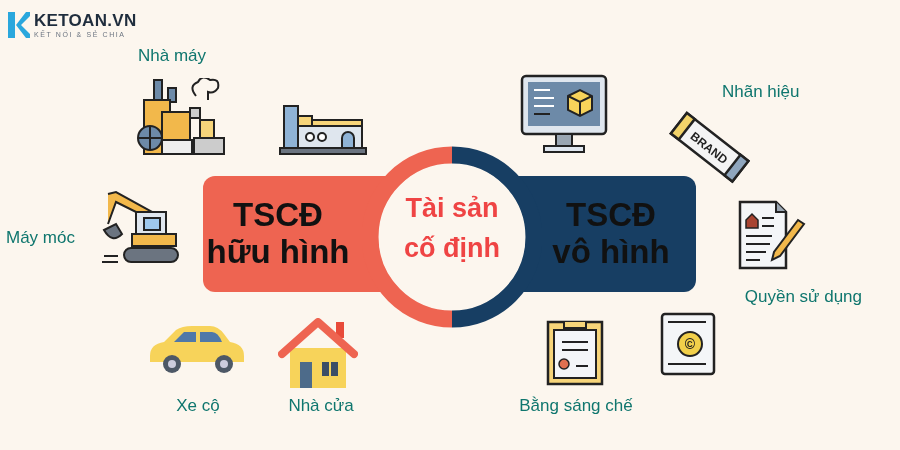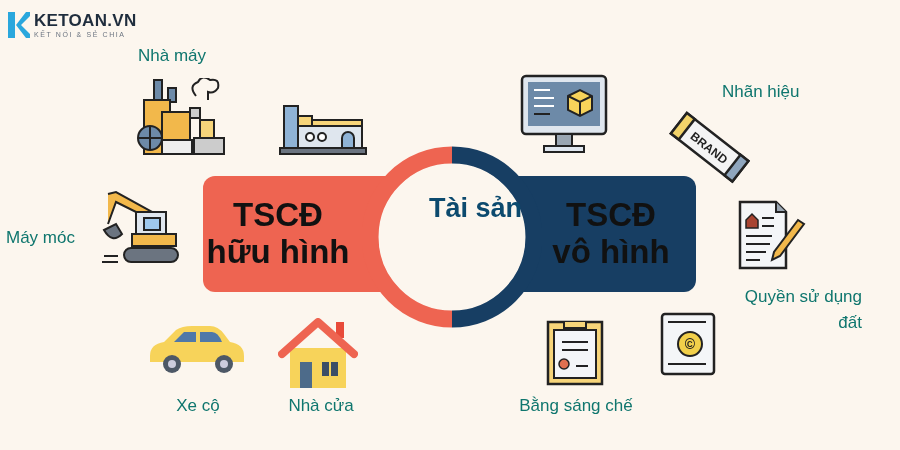--- a/index.html
+++ b/index.html
@@ -10,21 +10,21 @@
   .logo-text { display: flex; flex-direction: column; line-height: 1; }
   .logo-title { font-weight: bold; font-size: 17px; color: #1f2d3d; letter-spacing: 0.3px; }
   .logo-sub { font-size: 7px; color: #6b7480; letter-spacing: 1.6px; margin-top: 2px; }
   .label { font-size: 17px; color: #0f766e; text-align: center; }
   .bar-left { left: 203px; top: 176px; width: 210px; height: 116px; background: #ee6451; border-radius: 12px 0 0 12px; }
   .bar-right { left: 488px; top: 176px; width: 208px; height: 116px; background: #173e63; border-radius: 0 12px 12px 0; }
   .bar-text { font-weight: bold; font-size: 33px; line-height: 37px; text-align: center; color: #111; }
   .bar-left .bar-text { position: absolute; left: 0; width: 150px; top: 20px; }
   .bar-right .bar-text { position: absolute; right: 0; width: 170px; top: 20px; }
   .ring { left: 362px; top: 142px; width: 180px; height: 190px; }
-  .center-text { left: 382px; top: 188px; width: 140px; font-weight: bold; font-size: 27px; line-height: 40px; text-align: right; color: #0c4a6e; }
+  .center-text { left: 382px; top: 188px; width: 140px; font-weight: bold; font-size: 27px; line-height: 40px; text-align: center; color: #ef4444; }
 </style>
 </head>
 <body>
 
 <div class="abs logo">
   <div class="logo-mark">
     <svg width="22" height="26" viewBox="0 0 22 26">
       <polygon points="0,0 7,0 7,26 0,26" fill="#2aa7dd"></polygon>
       <polygon points="8,13 18,0 22,0 22,4 13,13 22,22 22,26 18,26" fill="#2aa7dd"></polygon>
     </svg>
@@ -52,20 +52,21 @@
 <div class="abs ring">
   <svg width="180" height="190" viewBox="0 0 180 190">
     <circle cx="90" cy="95" r="82" fill="#fcf6ee"></circle>
     <path d="M90,13 A82,82 0 0,0 90,177" fill="none" stroke="#ee6451" stroke-width="17"></path>
     <path d="M90,13 A82,82 0 0,1 90,177" fill="none" stroke="#173e63" stroke-width="17"></path>
     <circle cx="90" cy="95" r="73" fill="#fcf6ee"></circle>
   </svg>
 </div>
 <div class="abs center-text">
   <div>Tài sản</div>
+  <div>cố định</div>
 </div>
 
 <div class="abs label" style="left:122px; top:46px; width:100px;">Nhà máy</div>
 <div class="abs" style="left:136px; top:78px;">
   <svg width="90" height="78" viewBox="0 0 90 78">
     <rect x="18" y="2" width="8" height="20" fill="#6d8aa8" stroke="#222" stroke-width="2"></rect>
     <rect x="32" y="10" width="8" height="14" fill="#6d8aa8" stroke="#222" stroke-width="2"></rect>
     <rect x="8" y="22" width="26" height="54" fill="#f2b84b" stroke="#222" stroke-width="2"></rect>
     <rect x="26" y="34" width="28" height="42" fill="#f2b84b" stroke="#222" stroke-width="2"></rect>
     <rect x="54" y="30" width="10" height="10" fill="#ccc" stroke="#222" stroke-width="2"></rect>
@@ -166,21 +167,20 @@
     <line x1="26" y1="26" x2="38" y2="26" stroke="#222" stroke-width="2"></line>
     <line x1="10" y1="36" x2="36" y2="36" stroke="#222" stroke-width="2"></line>
     <line x1="10" y1="44" x2="34" y2="44" stroke="#222" stroke-width="2"></line>
     <line x1="10" y1="52" x2="30" y2="52" stroke="#222" stroke-width="2"></line>
     <line x1="10" y1="60" x2="24" y2="60" stroke="#222" stroke-width="2"></line>
     <path d="M62,20 l6,4 l-24,32 l-8,4 l2,-8 z" fill="#f2b84b" stroke="#222" stroke-width="2"></path>
   </svg>
 </div>
 <div class="abs label" style="left:722px; top:284px; width:140px; line-height:26px;text-align:right;">
   <div>Quyền sử dụng</div>
-  <div>đất</div>
 </div>
 
 <div class="abs" style="left:546px; top:318px;">
   <svg width="58" height="68" viewBox="0 0 58 68">
     <rect x="2" y="4" width="54" height="62" fill="#f7d57a" stroke="#222" stroke-width="2.5"></rect>
     <rect x="8" y="12" width="42" height="48" fill="#f4f6f8" stroke="#222" stroke-width="2"></rect>
     <path d="M18,4 v6 h22 v-6" fill="#f7d57a" stroke="#222" stroke-width="2"></path>
     <line x1="16" y1="24" x2="42" y2="24" stroke="#222" stroke-width="2"></line>
     <line x1="16" y1="32" x2="42" y2="32" stroke="#222" stroke-width="2"></line>
     <circle cx="18" cy="46" r="5" fill="#e07050" stroke="#222" stroke-width="1.5"></circle>

